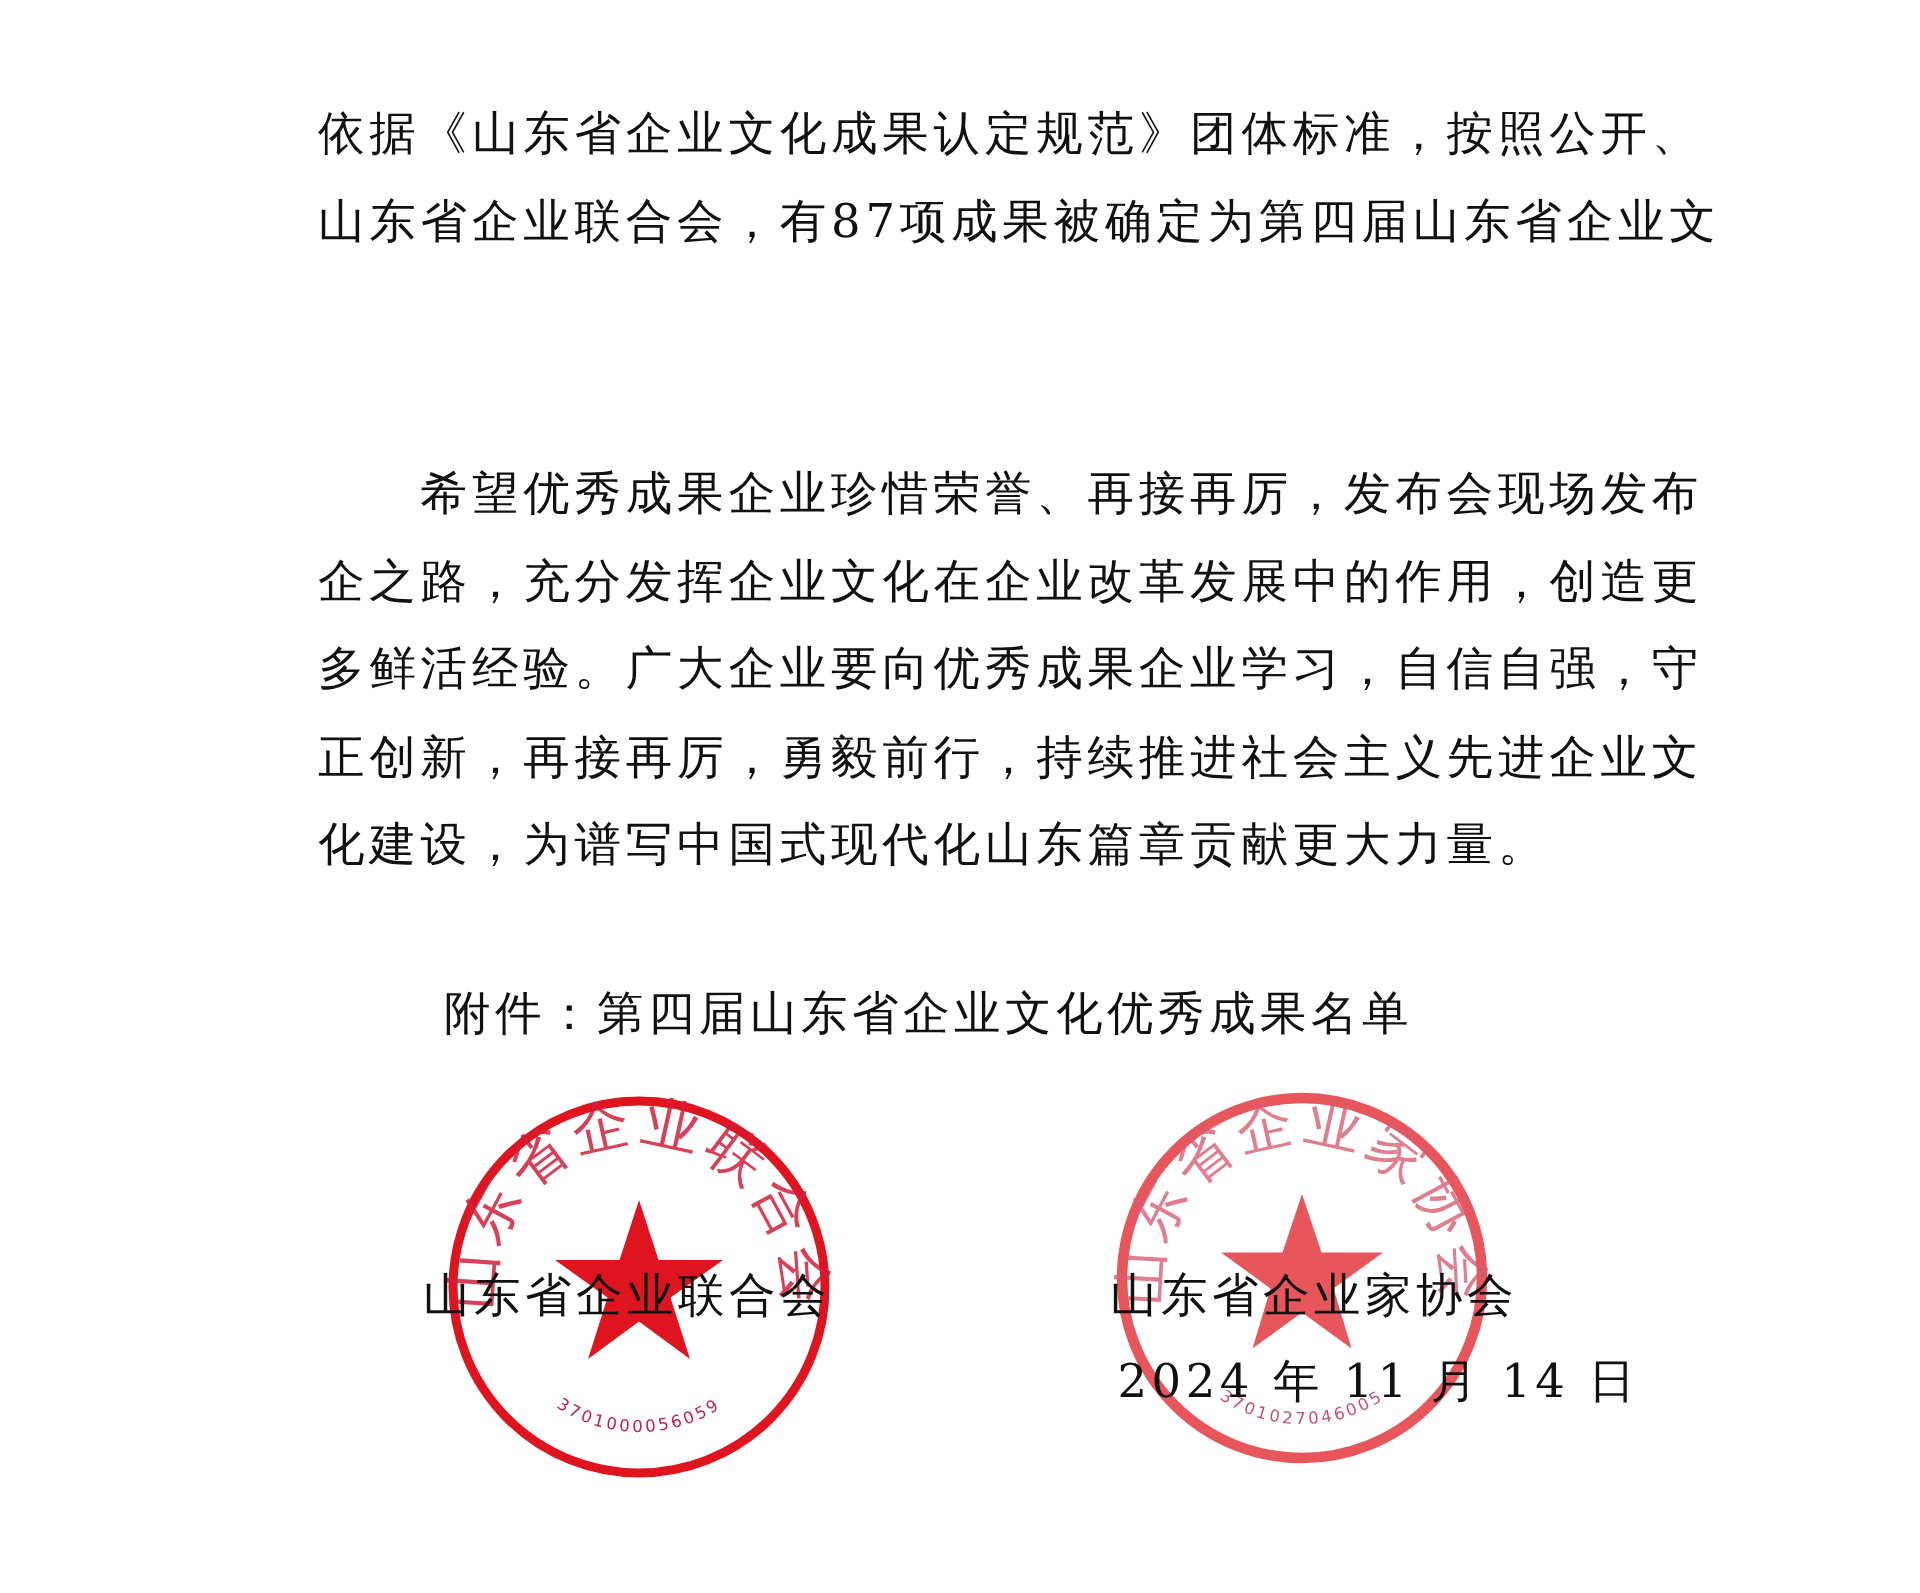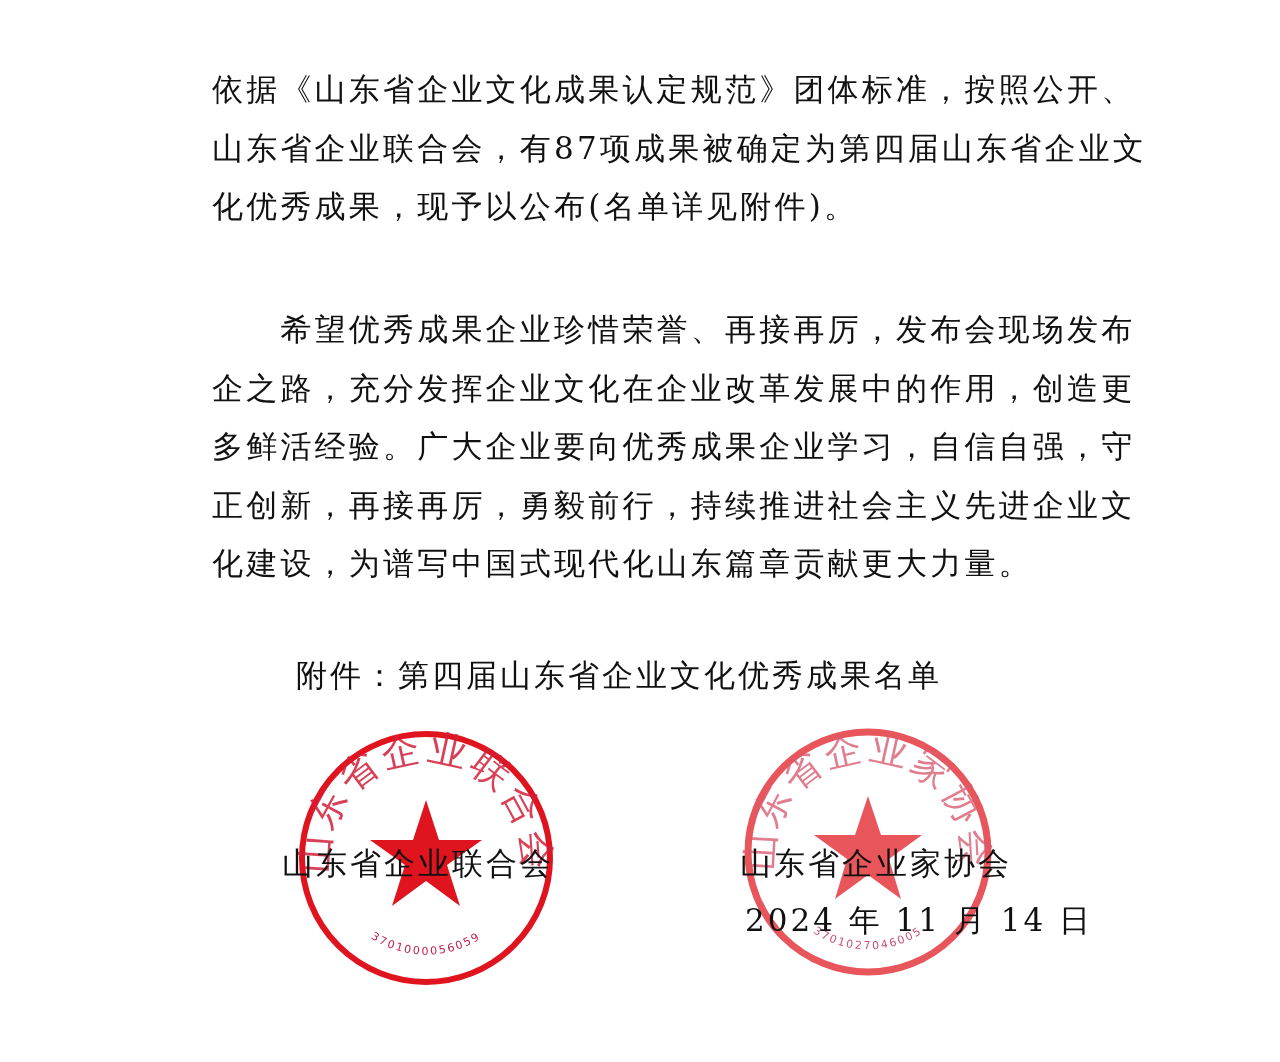--- a/index.html
+++ b/index.html
@@ -21,21 +21,20 @@
     .date { position: absolute; left: 745px; top: 900px; font-size: 31px; letter-spacing: 3px; white-space: nowrap; z-index: 2; }
   </style>
 </head>
 <body>
 
 <div class="page">
 
   <p class="para p1">
     <span class="line">依据《山东省企业文化成果认定规范》团体标准，按照公开、</span>
     <span class="line">山东省企业联合会，有87项成果被确定为第四届山东省企业文</span>
-    <span class="line">化优秀成果，现予以公布(名单详见附件)。</span>
   </p>
 
   <p class="para p2">
     <span class="line">　　希望优秀成果企业珍惜荣誉、再接再厉，发布会现场发布</span>
     <span class="line">企之路，充分发挥企业文化在企业改革发展中的作用，创造更</span>
     <span class="line">多鲜活经验。广大企业要向优秀成果企业学习，自信自强，守</span>
     <span class="line">正创新，再接再厉，勇毅前行，持续推进社会主义先进企业文</span>
     <span class="line">化建设，为谱写中国式现代化山东篇章贡献更大力量。</span>
   </p>
 

